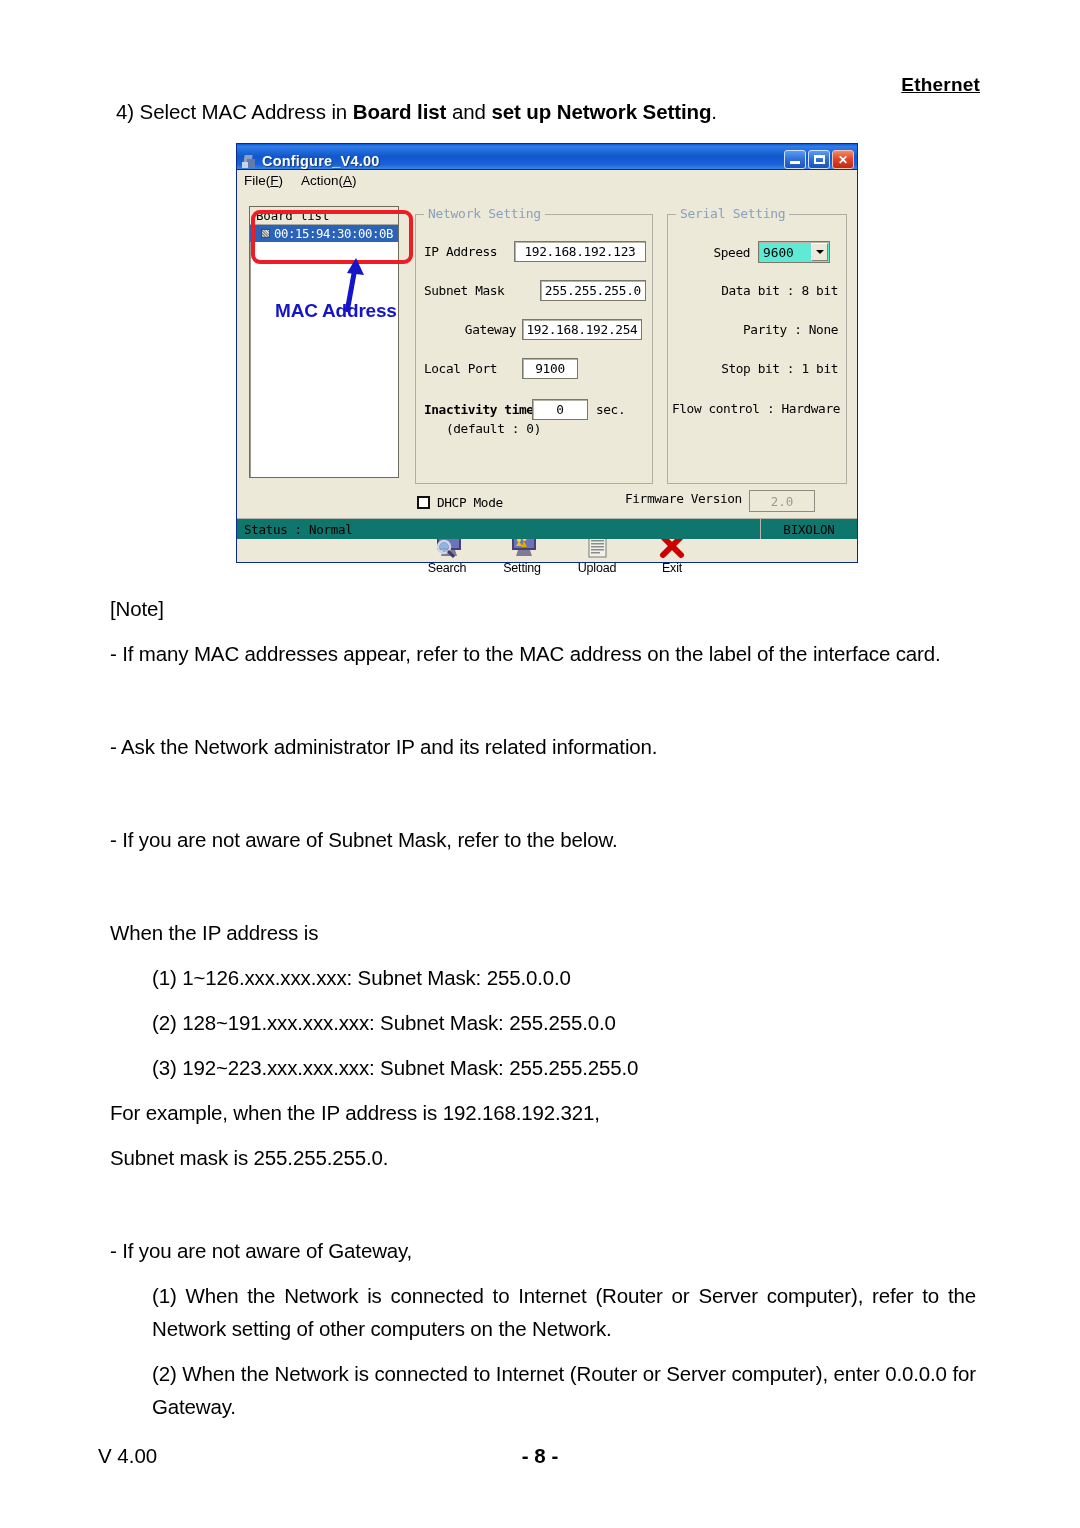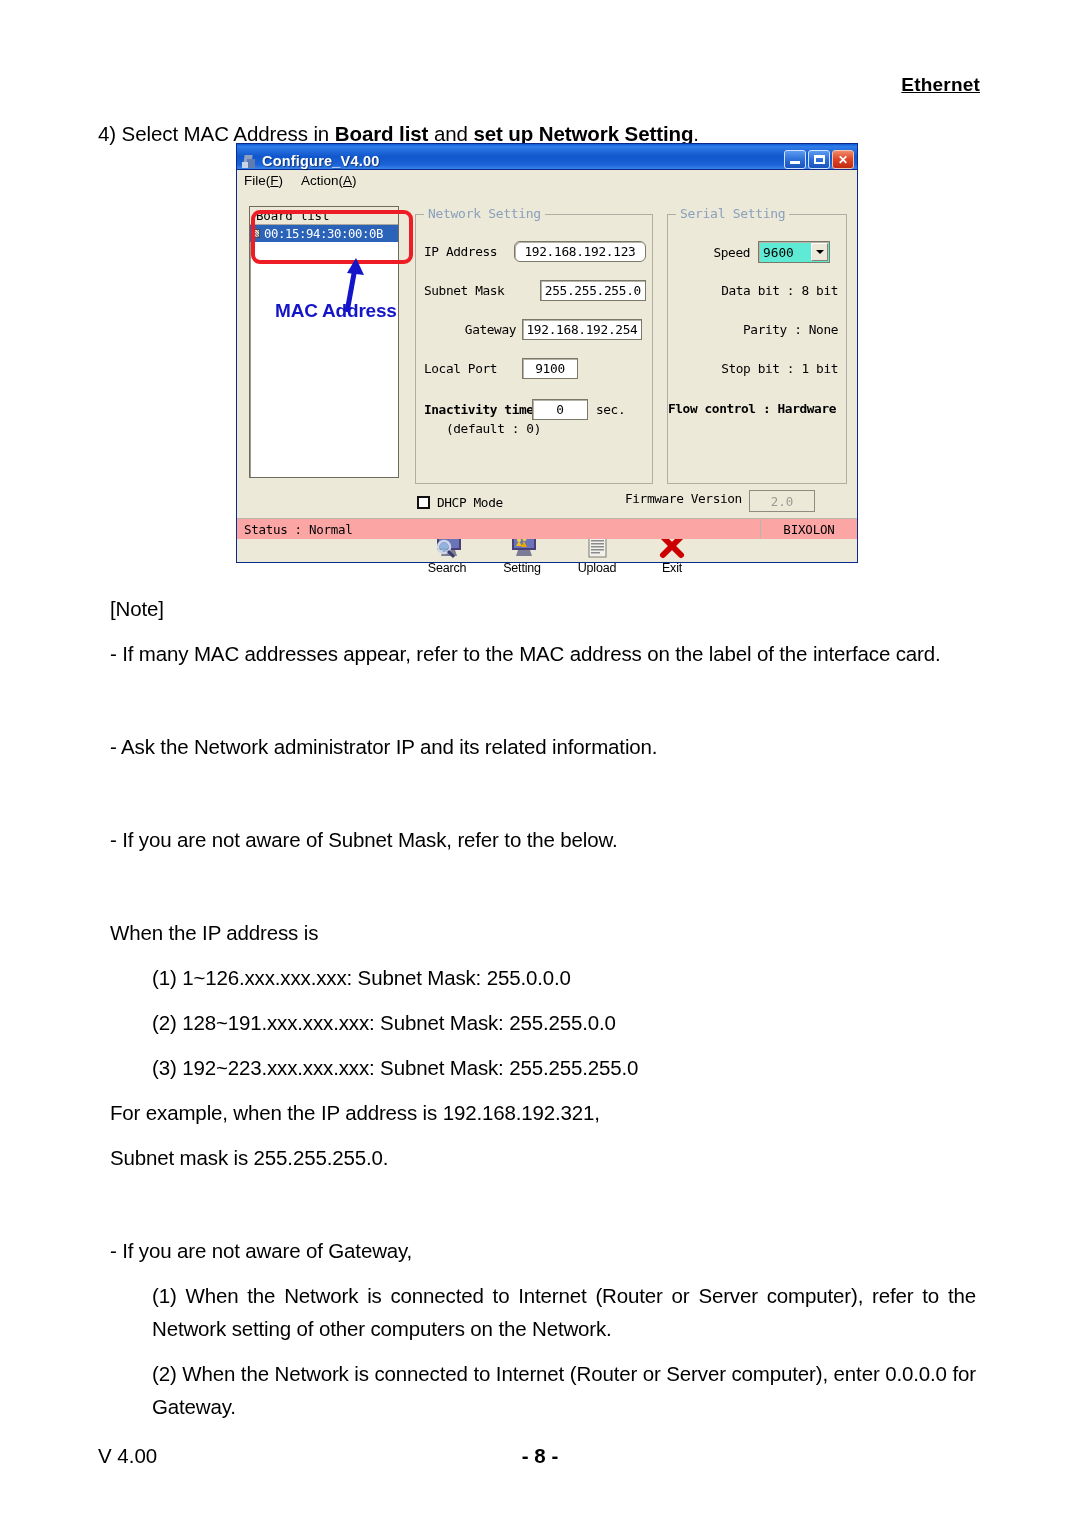--- a/index.html
+++ b/index.html
@@ -14,22 +14,22 @@
   }
 
   
   .page-header {
     position:absolute; top:74px; right:100px;
     font-size:19px; font-weight:bold;
     text-decoration:underline;
     letter-spacing:.2px;
   }
   .step-line {
-    position:absolute; left:98px; top:100px;
-    font-size:20.5px; letter-spacing:-.1px; white-space:nowrap;margin-top:22px;
+    position:absolute; left:116px; top:100px;
+    font-size:20.5px; letter-spacing:-.1px; white-space:nowrap;
   }
   .step-line b { font-weight:bold; }
 
   
   .win {
     position:absolute; left:236px; top:143px;
     width:622px; height:420px;
     border:1px solid #0a2a8c;
     background:#ece9d8;
     font-family:"DejaVu Sans Mono", monospace;
@@ -90,21 +90,21 @@
   }
   .bl-header {
     height:18px; background:#ece9d8;
     border-bottom:1px solid #aaa89c;
     font-size:12.5px; line-height:18px; padding-left:6px;
     color:#000; letter-spacing:-.2px;
   }
   .bl-row {
     display:flex; align-items:center; gap:2px;
     background:#2a63b8; color:#ffffff;
-    height:17px; padding-left:0;
+    height:17px; padding-left:10px;
     font-size:12.3px; letter-spacing:-.4px;
   }
   .bl-row .chip {
     width:12px; height:11px; flex:none; position:relative;
   }
   .bl-row .chip i {
     position:absolute; left:1px; top:1px; width:9px; height:9px;
     background:repeating-linear-gradient(45deg,#8e8e8e 0 1px,#d8d8d8 1px 2px);
     border:1px solid #4a4a4a; display:block;
   }
@@ -179,21 +179,21 @@
   .tbtn { width:52px; text-align:center; }
   .tbtn .ico { height:30px; display:flex; align-items:flex-end; justify-content:center; }
   .tbtn .cap {
     font-family:"Liberation Sans", sans-serif; font-size:12.5px;
     margin-top:1px; letter-spacing:-.2px;
   }
 
   
   .win-status {
     position:absolute; left:0; right:0; bottom:0; height:21px;
-    background:#fca5a5; border-top:1px solid #b8b6aa;
+    background:#0f766e; border-top:1px solid #b8b6aa;
     display:flex; align-items:center;
   }
   .win-status .left {
     flex:1 1 auto; padding-left:7px; font-size:12.5px; letter-spacing:-.3px;
     border-right:1px solid #b8b6aa; height:100%; display:flex; align-items:center;
   }
   .win-status .right {
     width:96px; text-align:center; font-size:12.5px; letter-spacing:-.2px;
     display:flex; align-items:center; justify-content:center; height:100%;
   }
@@ -262,21 +262,21 @@
         <polygon points="23,0 31,17 14,15" fill="#1414c8"></polygon>
       </svg>
       <div class="mac-callout">MAC Address</div>
     </div>
 
     <div class="group" id="net-group">
       <span class="legend">Network Setting</span>
 
       <div class="fld" style="left:8px; top:26px; width:222px;">
         <span class="lbl" style="width:98px; text-align:left;">IP Address</span>
-        <span class="txtbox" style="width:144px;border-radius:6px;">192.168.192.123</span>
+        <span class="txtbox" style="width:144px;">192.168.192.123</span>
       </div>
 
       <div class="fld" style="left:8px; top:65px; width:222px;">
         <span class="lbl" style="width:98px; text-align:left;">Subnet Mask</span>
         <span class="txtbox" style="width:124px;margin-left:32px;">255.255.255.0</span>
       </div>
 
       <div class="fld" style="left:8px; top:104px; width:222px;">
         <span class="lbl" style="width:98px; text-align:right; padding-right:6px;">Gateway</span>
         <span class="txtbox" style="width:120px;">192.168.192.254</span>
@@ -304,21 +304,21 @@
           <span>9600</span>
           <span class="arrowbtn">
               <i class="tri"></i>
             </span>
         </span>
       </div>
 
       <span class="statictxt" style="left:0; top:68px; width:170px; text-align:right;">Data bit : 8 bit</span>
       <span class="statictxt" style="left:0; top:107px; width:170px; text-align:right;">Parity : None</span>
       <span class="statictxt" style="left:0; top:146px; width:170px; text-align:right;">Stop bit : 1 bit</span>
-      <span class="statictxt" style="left:0; top:186px; width:176px; text-align:left;font-weight:bold;">Flow control : Hardware</span>
+      <span class="statictxt" style="left:0; top:186px; width:176px; text-align:center;">Flow control : Hardware</span>
     </div>
 
     <div class="dhcp">
       <span class="cbx"></span>
       <span class="lbl" style="font-size:12.8px; letter-spacing:-.4px;">DHCP Mode</span>
     </div>
     <span class="fwlabel">Firmware Version</span>
     <span class="fwbox">2.0</span>
 
     <div class="toolbar">

